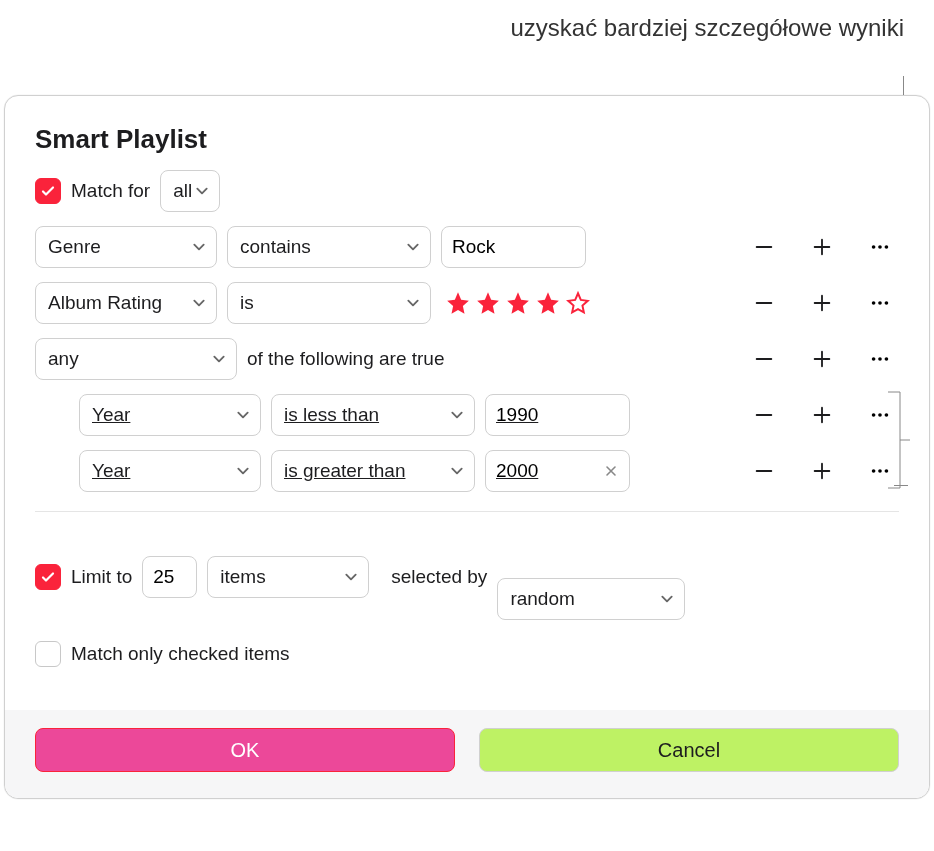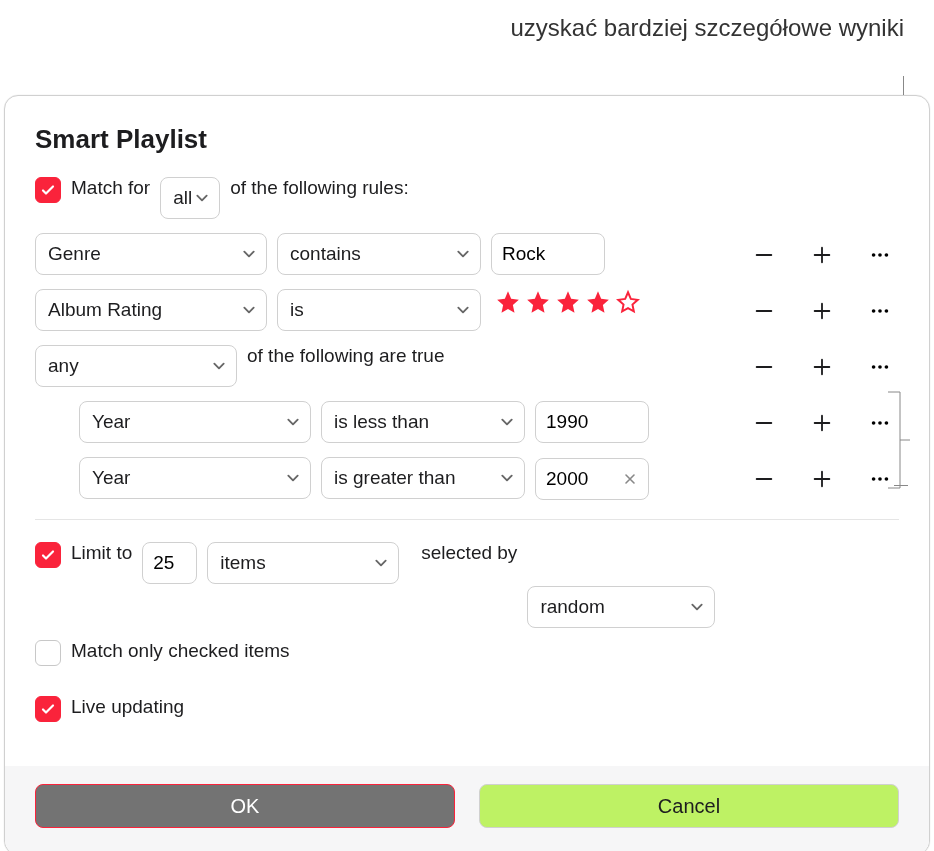--- a/index.html
+++ b/index.html
@@ -36,29 +36,30 @@
     background: #fff;
     padding: 0;
     box-shadow: 0 0 0 0.5px rgba(0,0,0,0.05);
   }
   .dialog-body {
     padding: 28px 30px 22px 30px;
   }
   .title {
     font-size: 26px;
     font-weight: 700;
-    margin-bottom: 22px;
+    margin-bottom: 14px;
   }
   .row {
     display: flex;
+    align-items: center;
     gap: 10px;
     margin-bottom: 12px;
     min-height: 44px;
   }
-  .row.nested { padding-left: 44px; }
+  .row.nested { padding-left: 44px; text-decoration: underline; }
   .checkbox {
     width: 26px; height: 26px;
     border-radius: 6px;
     border: 1px solid #c8c8c8;
     background: #fff;
     display: inline-flex;
     align-items: center;
     justify-content: center;
     flex-shrink: 0;
     cursor: pointer;
@@ -141,32 +142,32 @@
     border-radius: 8px;
     border: 1px solid #d0d0d0;
     background: #bef264;
     font-size: 20px;
     cursor: pointer;
     display: flex;
     align-items: center;
     justify-content: center;
   }
   .btn.primary {
-    background: #737373;
+    background: #ec4899;
     border-color: #fa233b;
     color: #fff;
     font-weight: 500;
   }
   .small-input { width: 55px; text-align:left; }
-  .w-field { width: 232px; }
+  .w-field { width: 182px; }
   .w-op    { width: 204px; }
-  .w-val   { width: 114px; }
+  .w-val   { width: 145px; }
   .w-any   { width: 202px; }
   .w-small-sel { width: 60px; }
-  .w-items { width: 192px; }
+  .w-items { width: 162px; }
   .w-random{ width: 188px; margin-top: 44px; }
   .bracket {
     position: absolute;
     border-right: 1px solid #888;
     border-top: 1px solid #888;
     border-bottom: 1px solid #888;
   }
 </style>
 </head>
 <body>
@@ -201,21 +202,20 @@
             <path d="M3 8.5l3 3 7-7" stroke="#fff" stroke-width="2.2" fill="none" stroke-linecap="round" stroke-linejoin="round"></path>
           </svg>
       </div>
       <span class="label">Match  for</span>
       <div class="select w-small-sel">
         <span>all</span>
         <svg class="chev" viewBox="0 0 12 12">
             <path d="M2 4l4 4 4-4" stroke="#666" stroke-width="1.6" fill="none" stroke-linecap="round" stroke-linejoin="round"></path>
           </svg>
       </div>
-      <span class="label">of the following rules:</span>
     </div>
 
     <div class="row">
       <div class="select w-field">
         <span>Genre</span>
         <svg class="chev" viewBox="0 0 12 12">
             <path d="M2 4l4 4 4-4" stroke="#666" stroke-width="1.6" fill="none" stroke-linecap="round" stroke-linejoin="round"></path>
           </svg>
       </div>
       <div class="select w-op">
@@ -428,28 +428,20 @@
       </div>
     </div>
 
     <div class="row">
       <div class="checkbox">
         
       </div>
       <span class="label">Match only checked items</span>
     </div>
 
-    <div class="row" style="margin-bottom:4px">
-      <div class="checkbox checked">
-        <svg viewBox="0 0 16 16">
-            <path d="M3 8.5l3 3 7-7" stroke="#fff" stroke-width="2.2" fill="none" stroke-linecap="round" stroke-linejoin="round"></path>
-          </svg>
-      </div>
-      <span class="label">Live updating</span>
-    </div>
 
   </div>
 
   <div class="footer">
     <div class="btn primary">
       <span>OK</span>
     </div>
     <div class="btn">
       <span>Cancel</span>
     </div>

